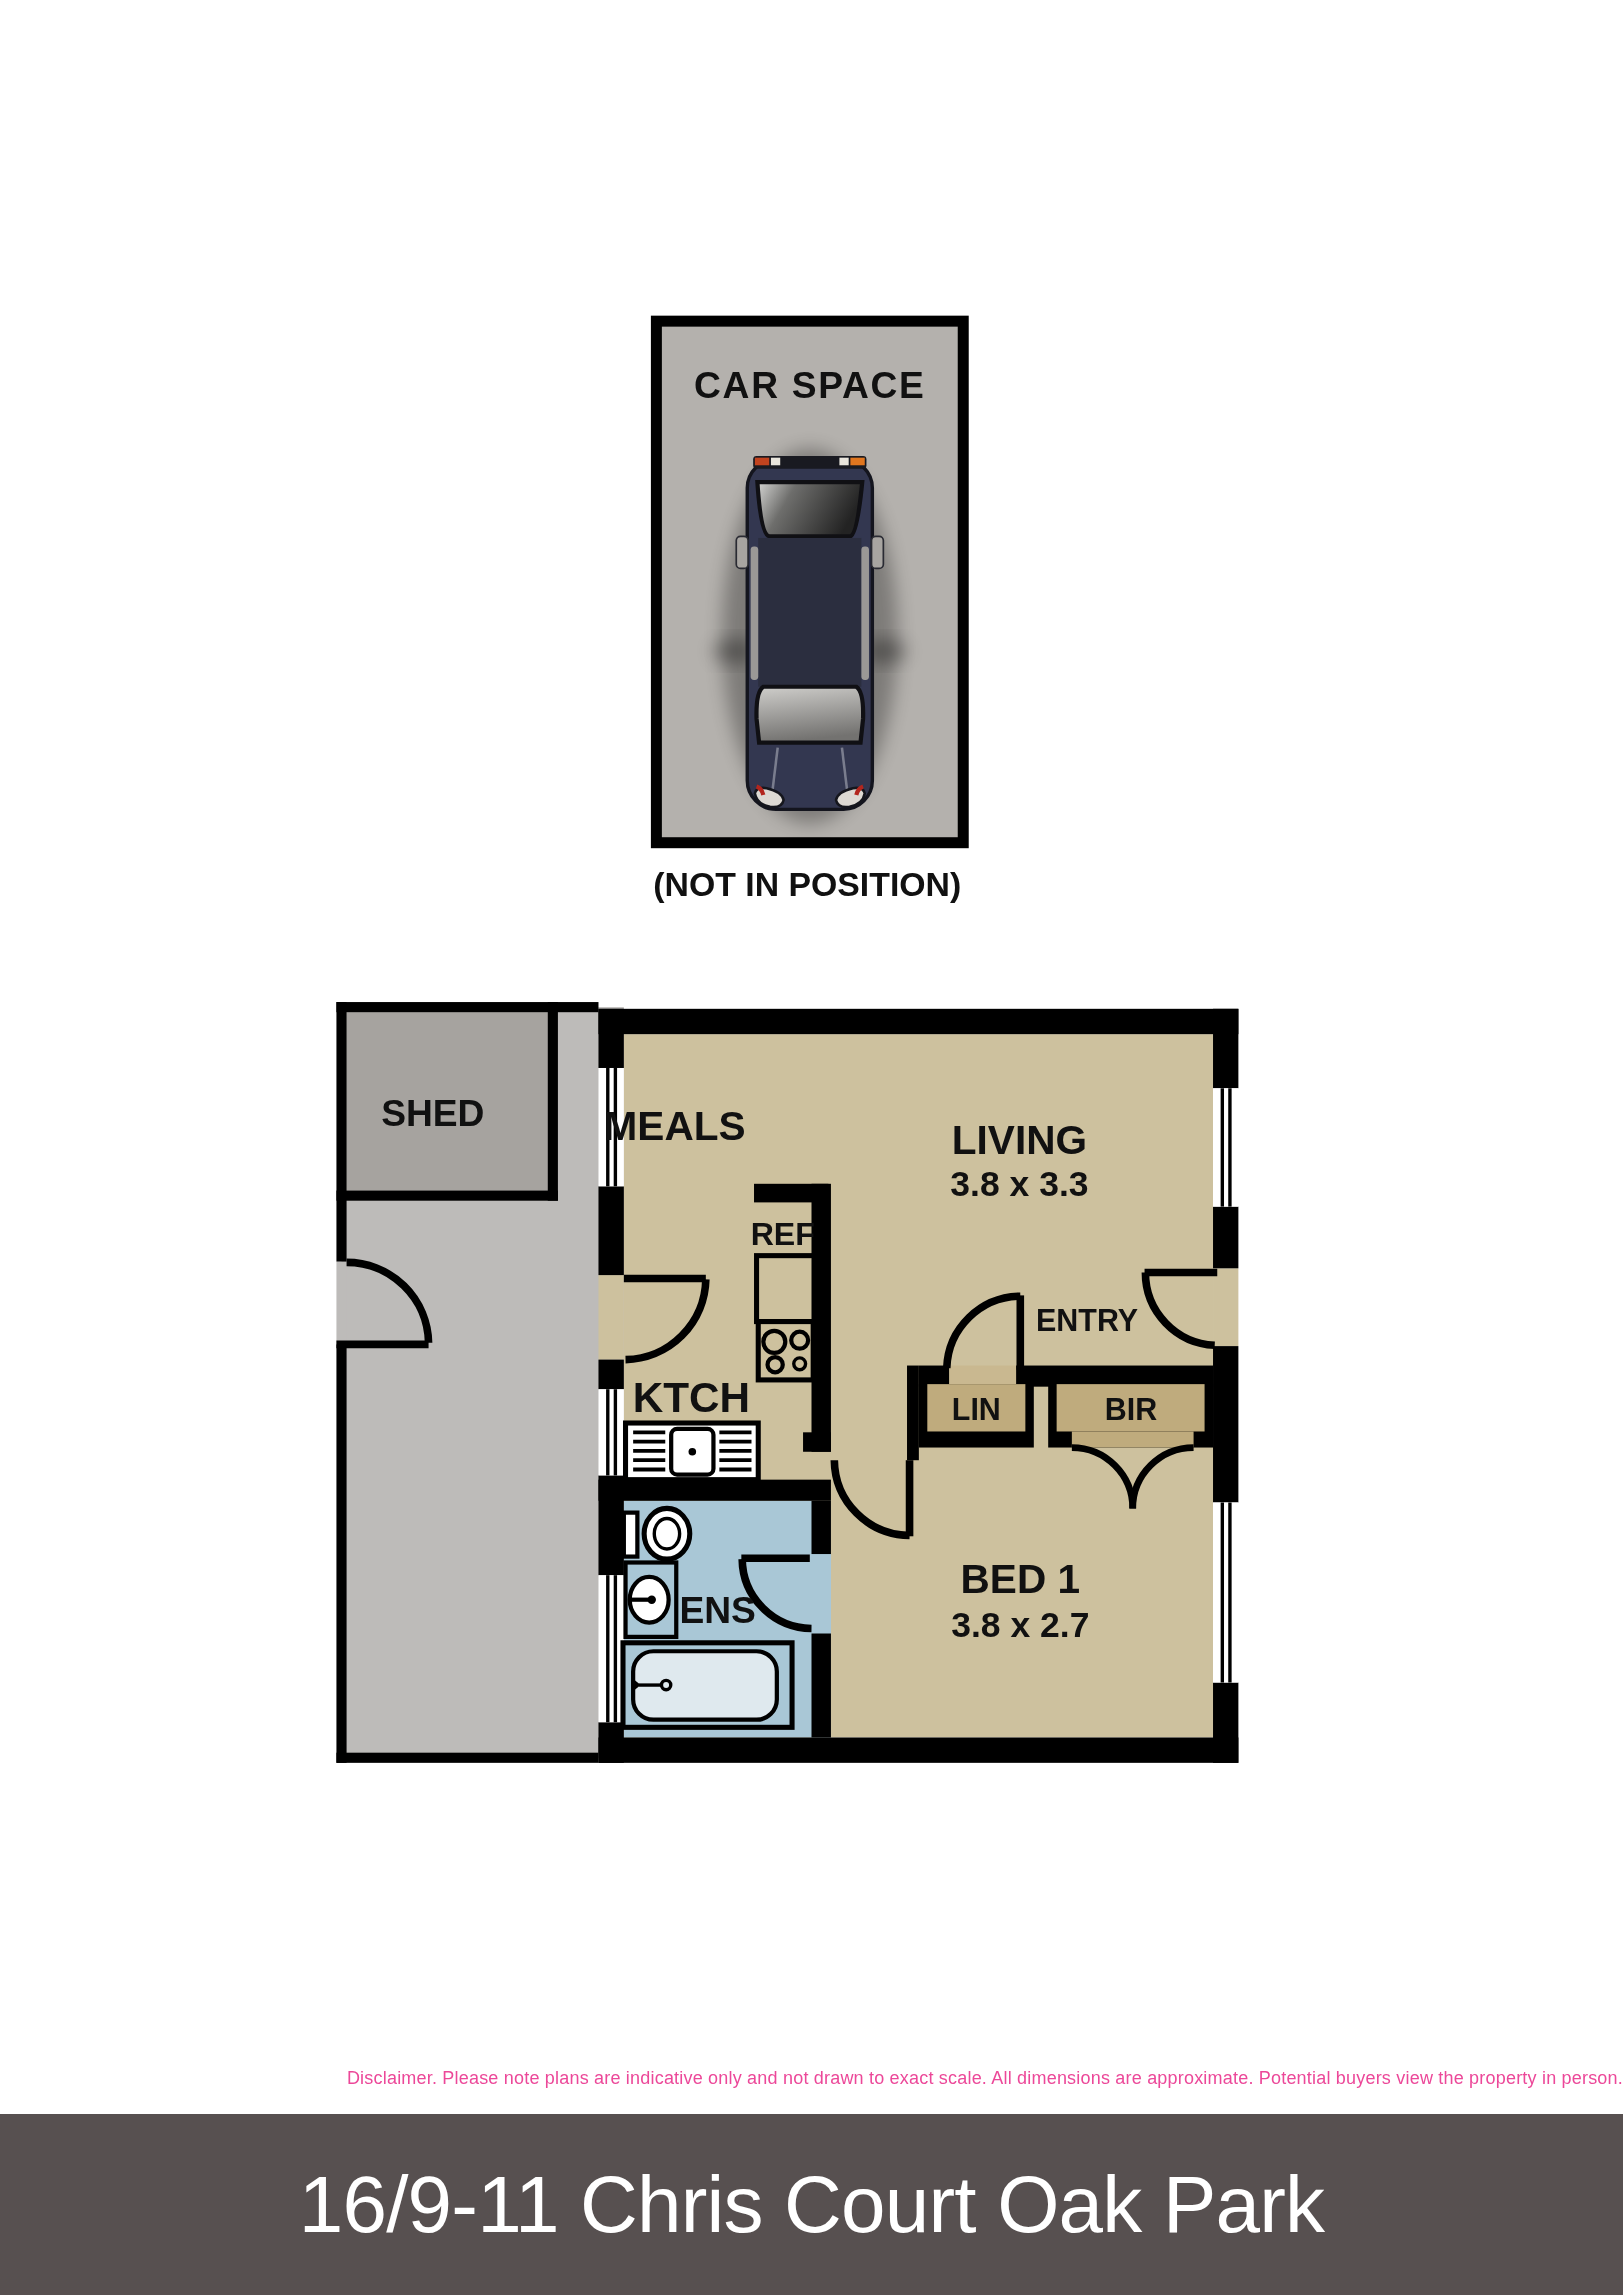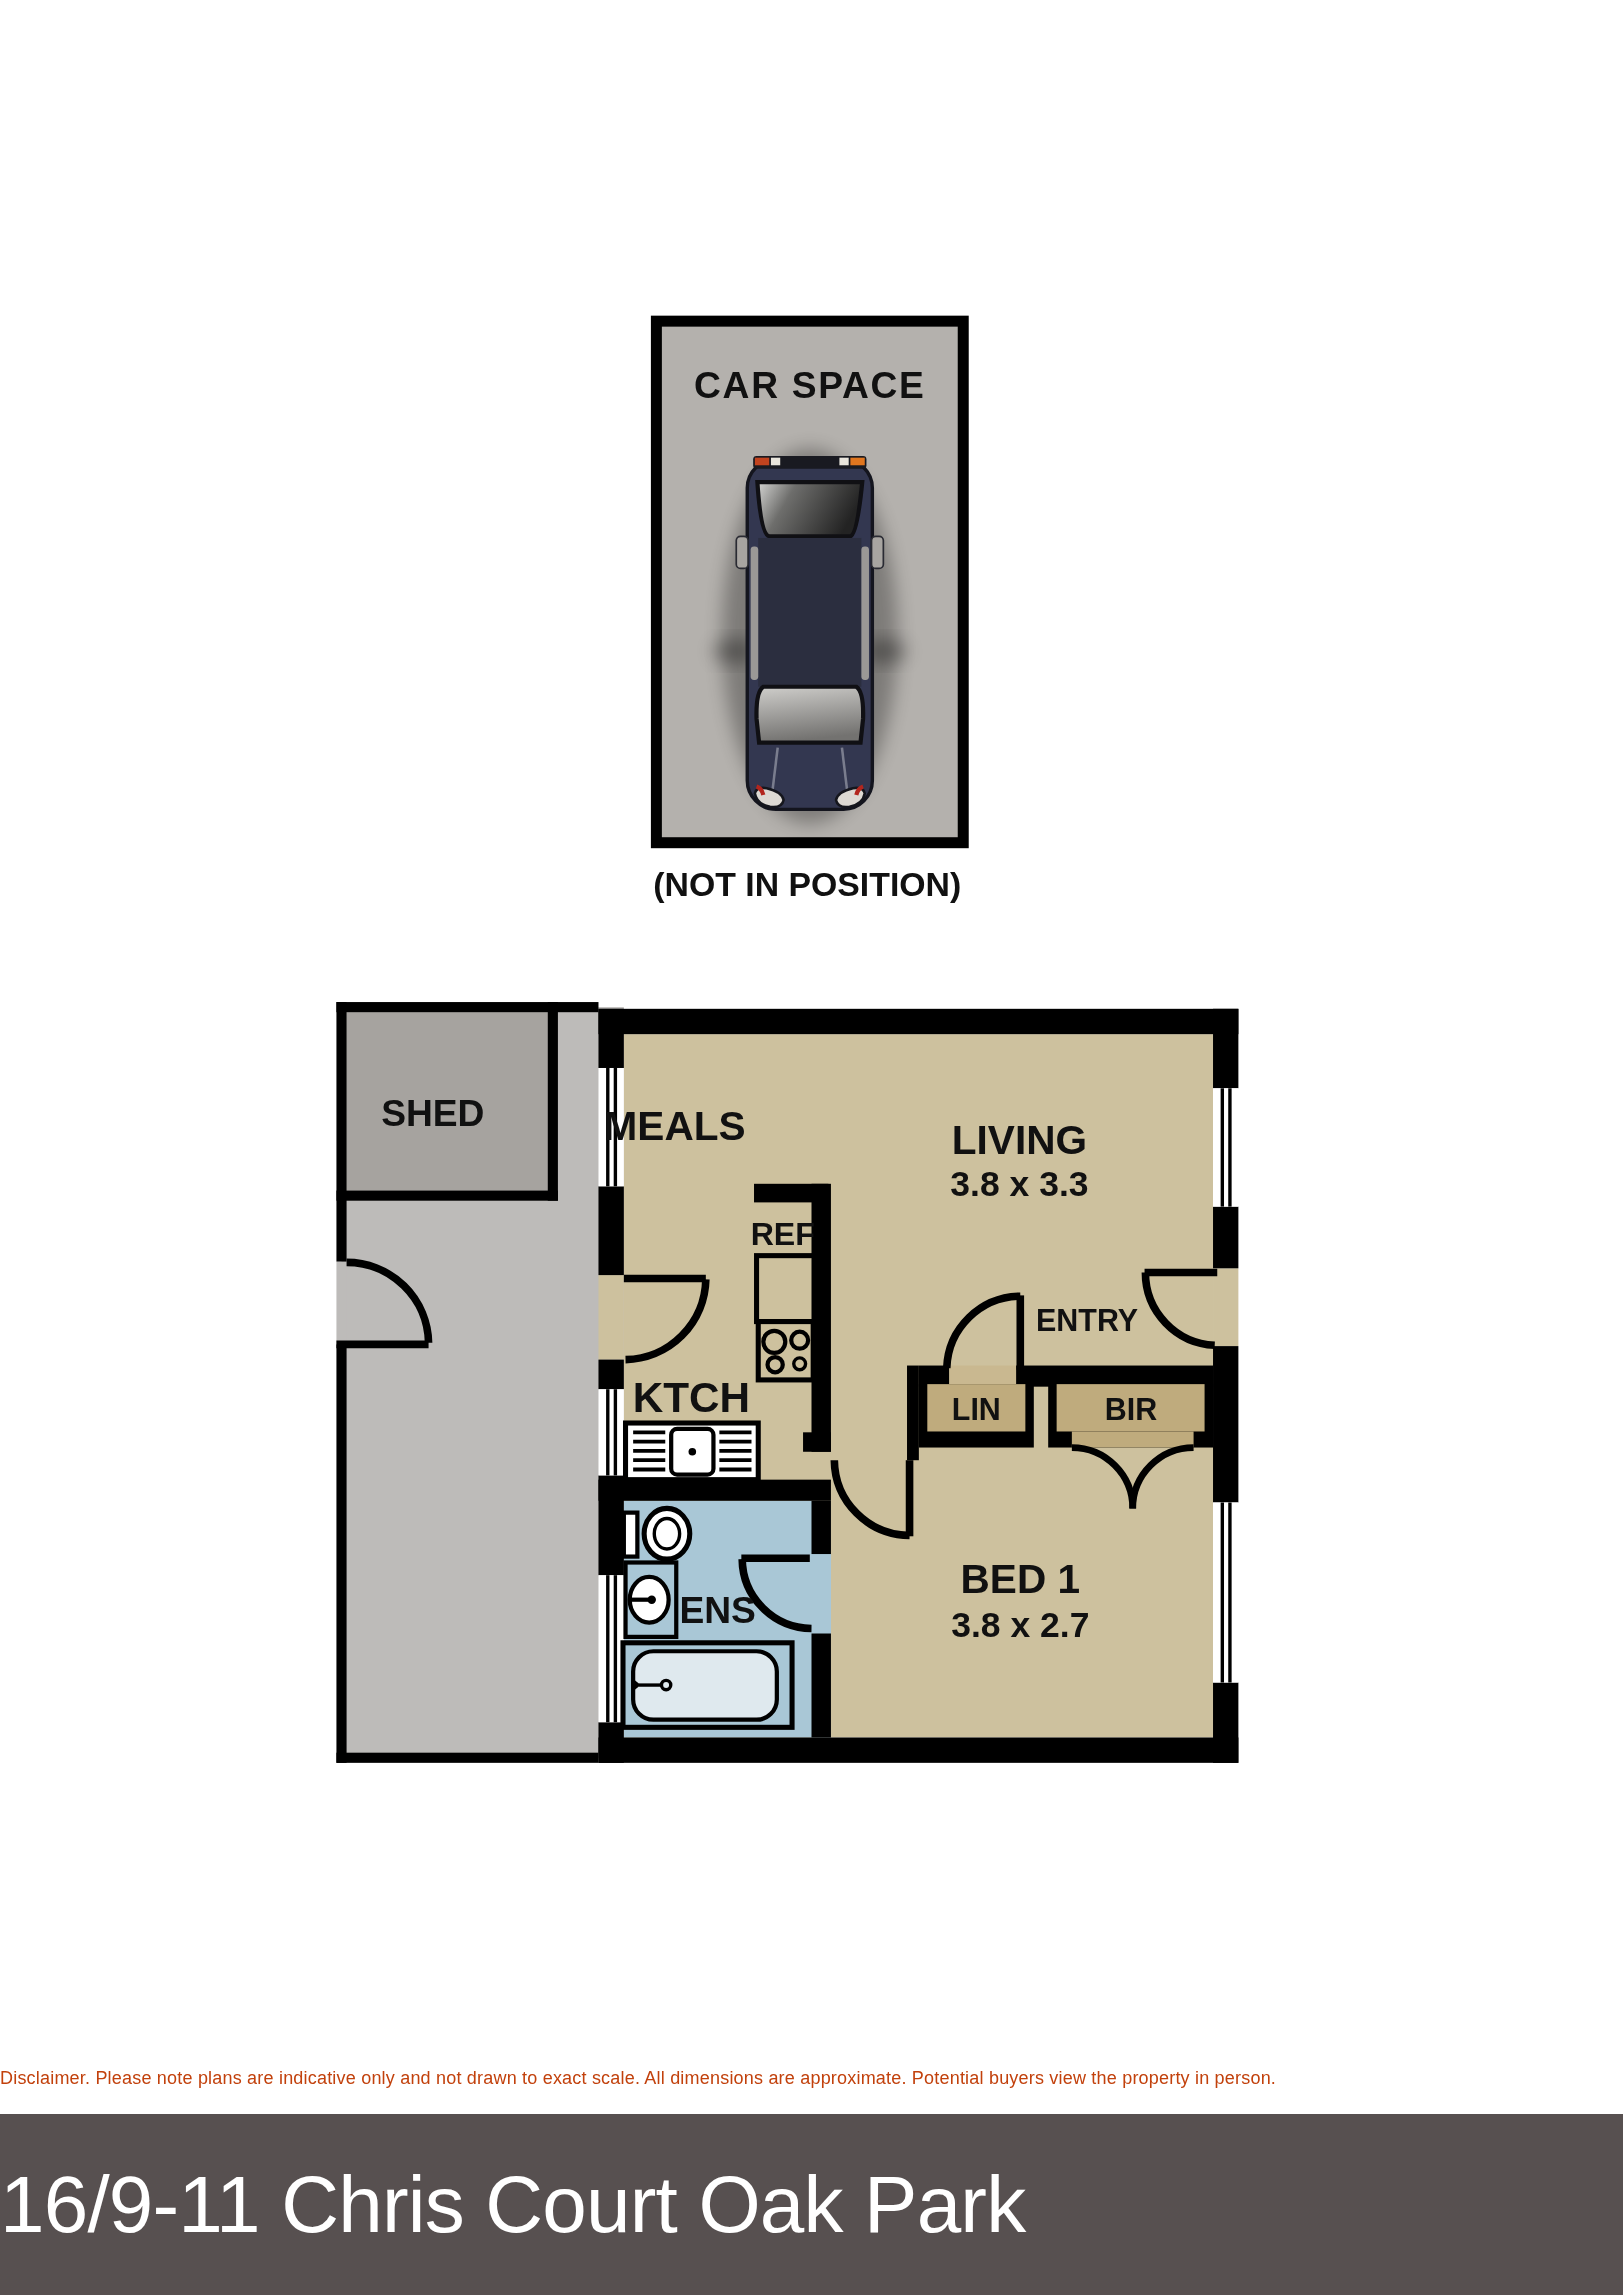--- a/index.html
+++ b/index.html
@@ -3,27 +3,27 @@
 <meta charset="utf-8">
 <style>
   html,body{margin:0;padding:0;}
   body{
     width:1623px;height:2295px;position:relative;background:#ffffff;
     font-family:"Liberation Sans", sans-serif;overflow:hidden;
   }
   #plan-svg{position:absolute;left:0;top:0;}
   .room-label{font-family:"Liberation Sans",sans-serif;font-weight:bold;fill:#111111;}
   .disclaimer{
-    position:absolute;left:0;top:2068px;width:1623px;text-align:left;
-    font-size:18px;color:#c2410c;font-family:"Liberation Sans",sans-serif;
+    position:absolute;left:0;top:2068px;width:1623px;text-align:right;
+    font-size:18px;color:#ec4899;font-family:"Liberation Sans",sans-serif;
     letter-spacing:0.2px;
   }
   .footer-bar{
     position:absolute;left:0;top:2114px;width:1623px;height:182px;
-    background:#575050;display:flex;align-items:center;justify-content:flex-start;
+    background:#575050;display:flex;align-items:center;justify-content:center;
   }
   .footer-address{
     color:#ffffff;font-size:80px;font-weight:400;letter-spacing:-0.8px;
     font-family:"Liberation Sans",sans-serif;white-space:nowrap;
   }
 </style>
 </head>
 <body>
 
 <svg id="plan-svg" width="1623" height="2114" viewBox="0 0 1920 2500">

